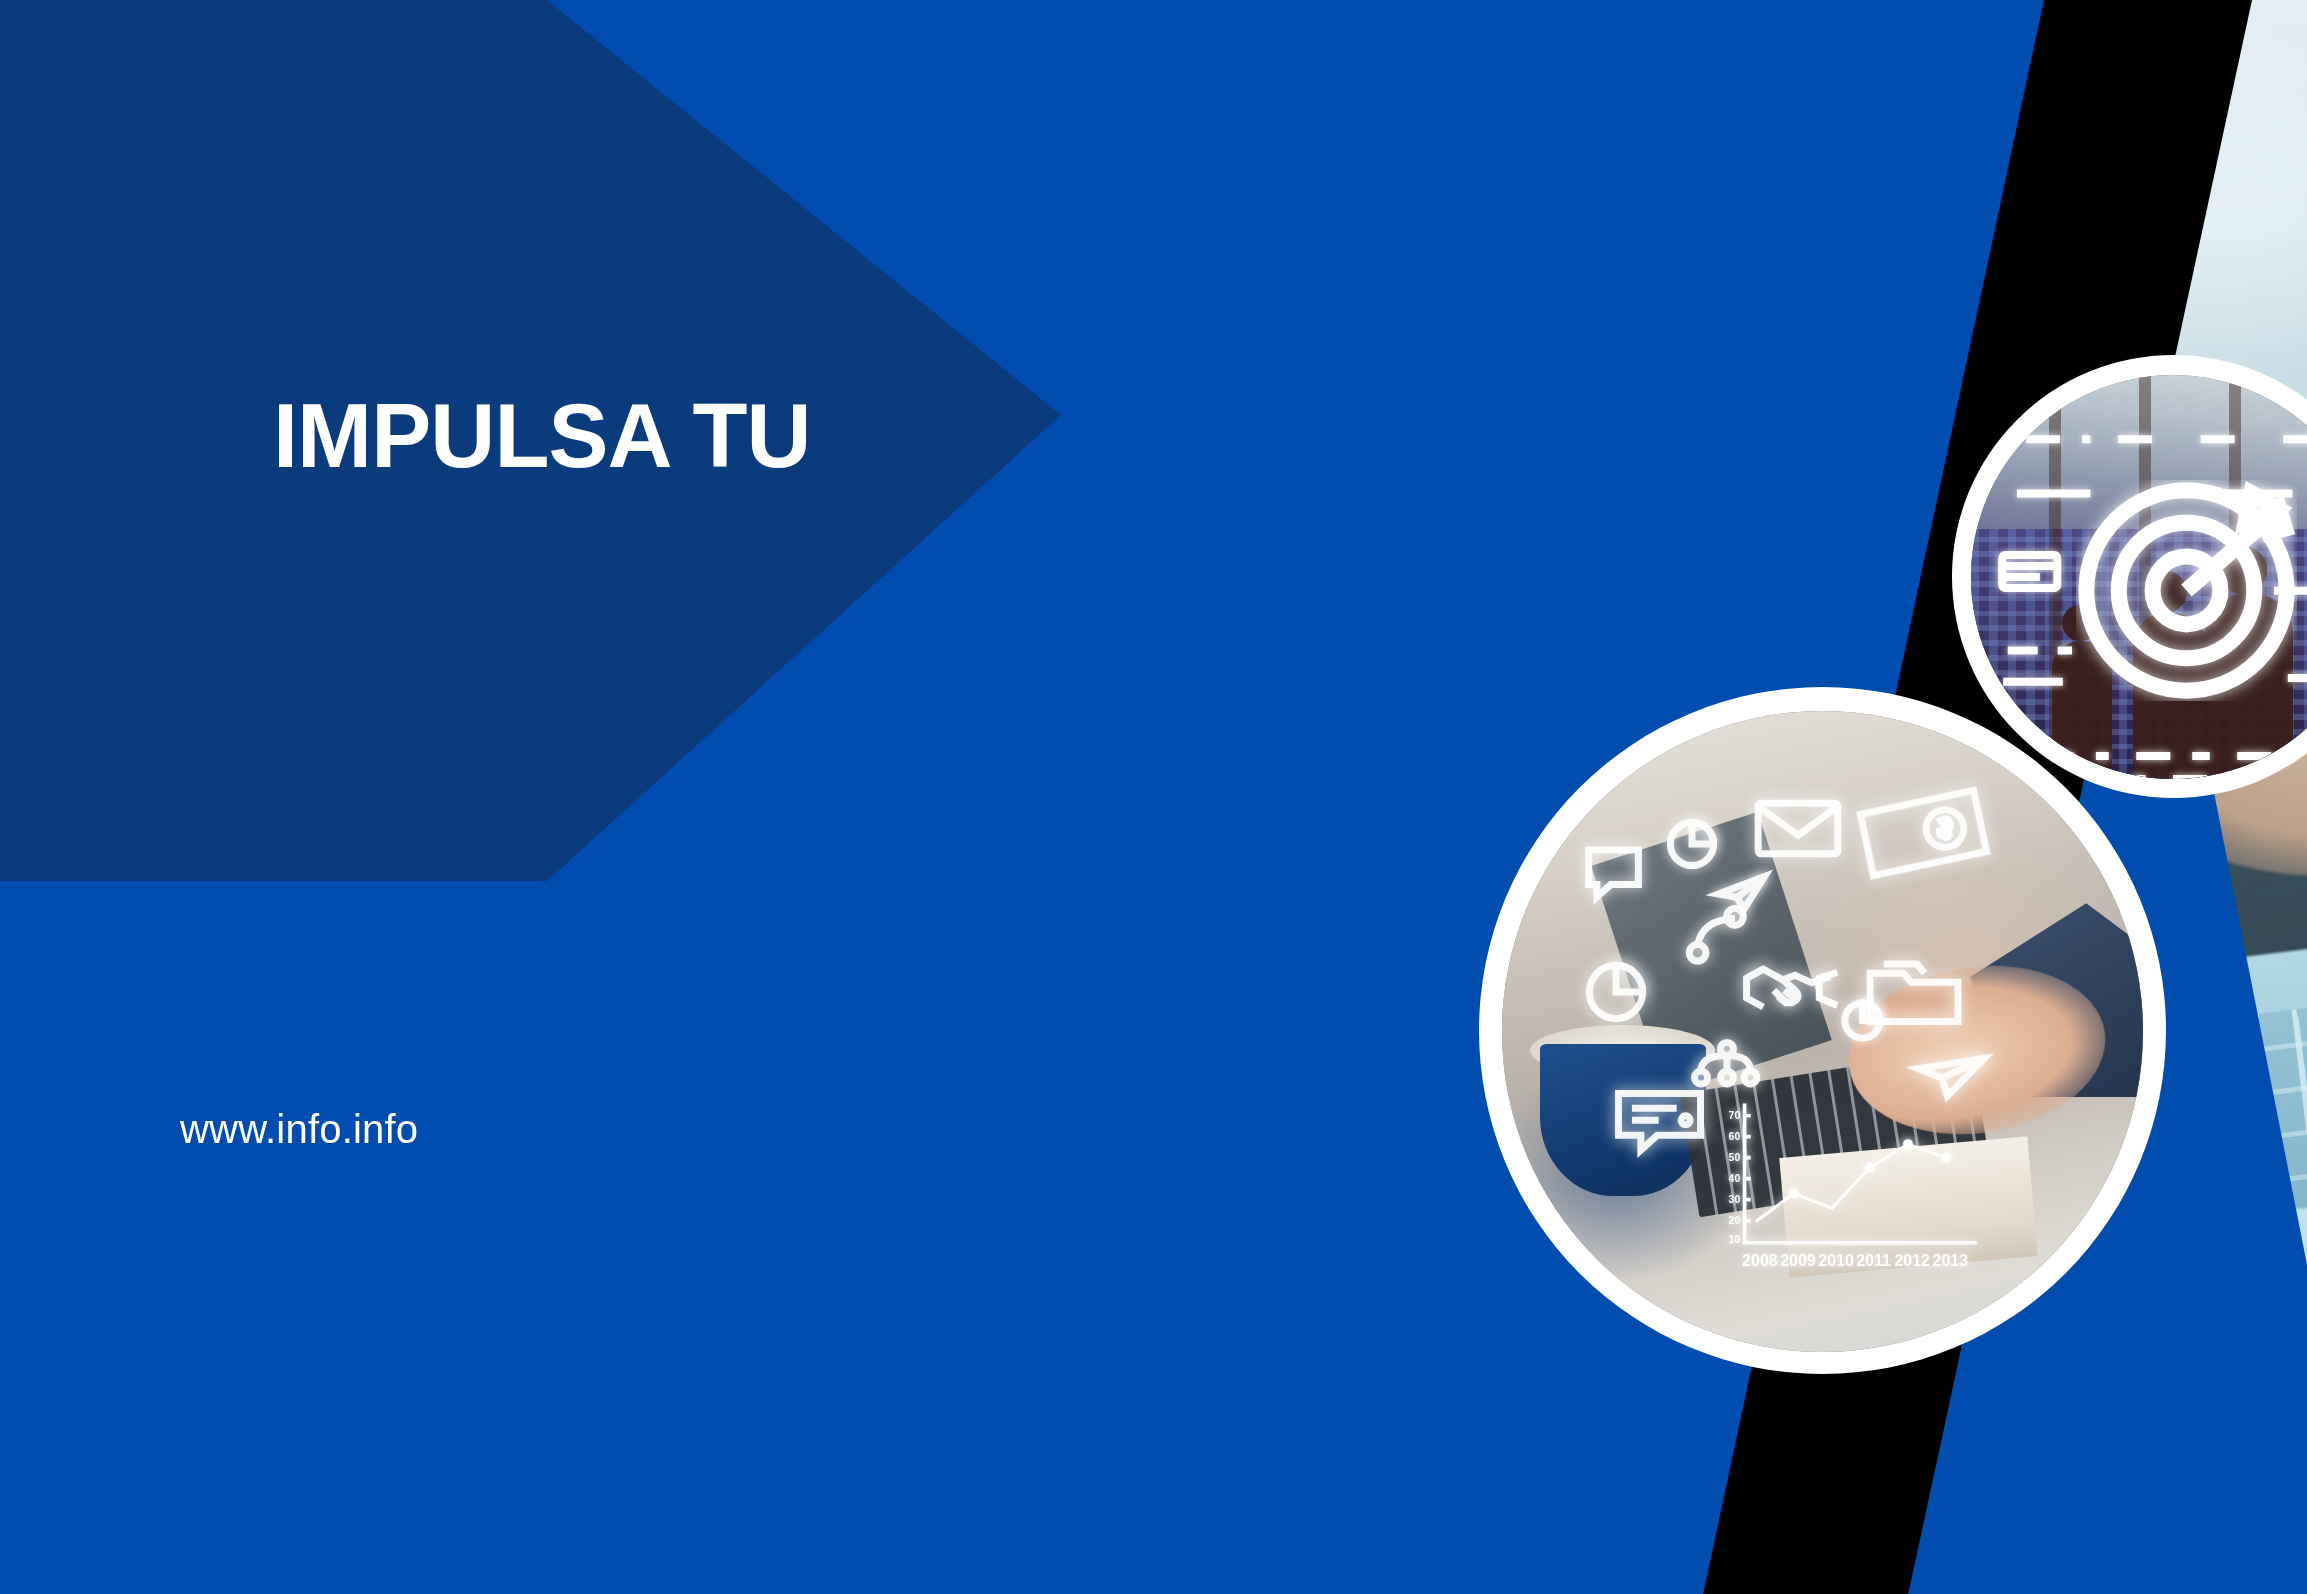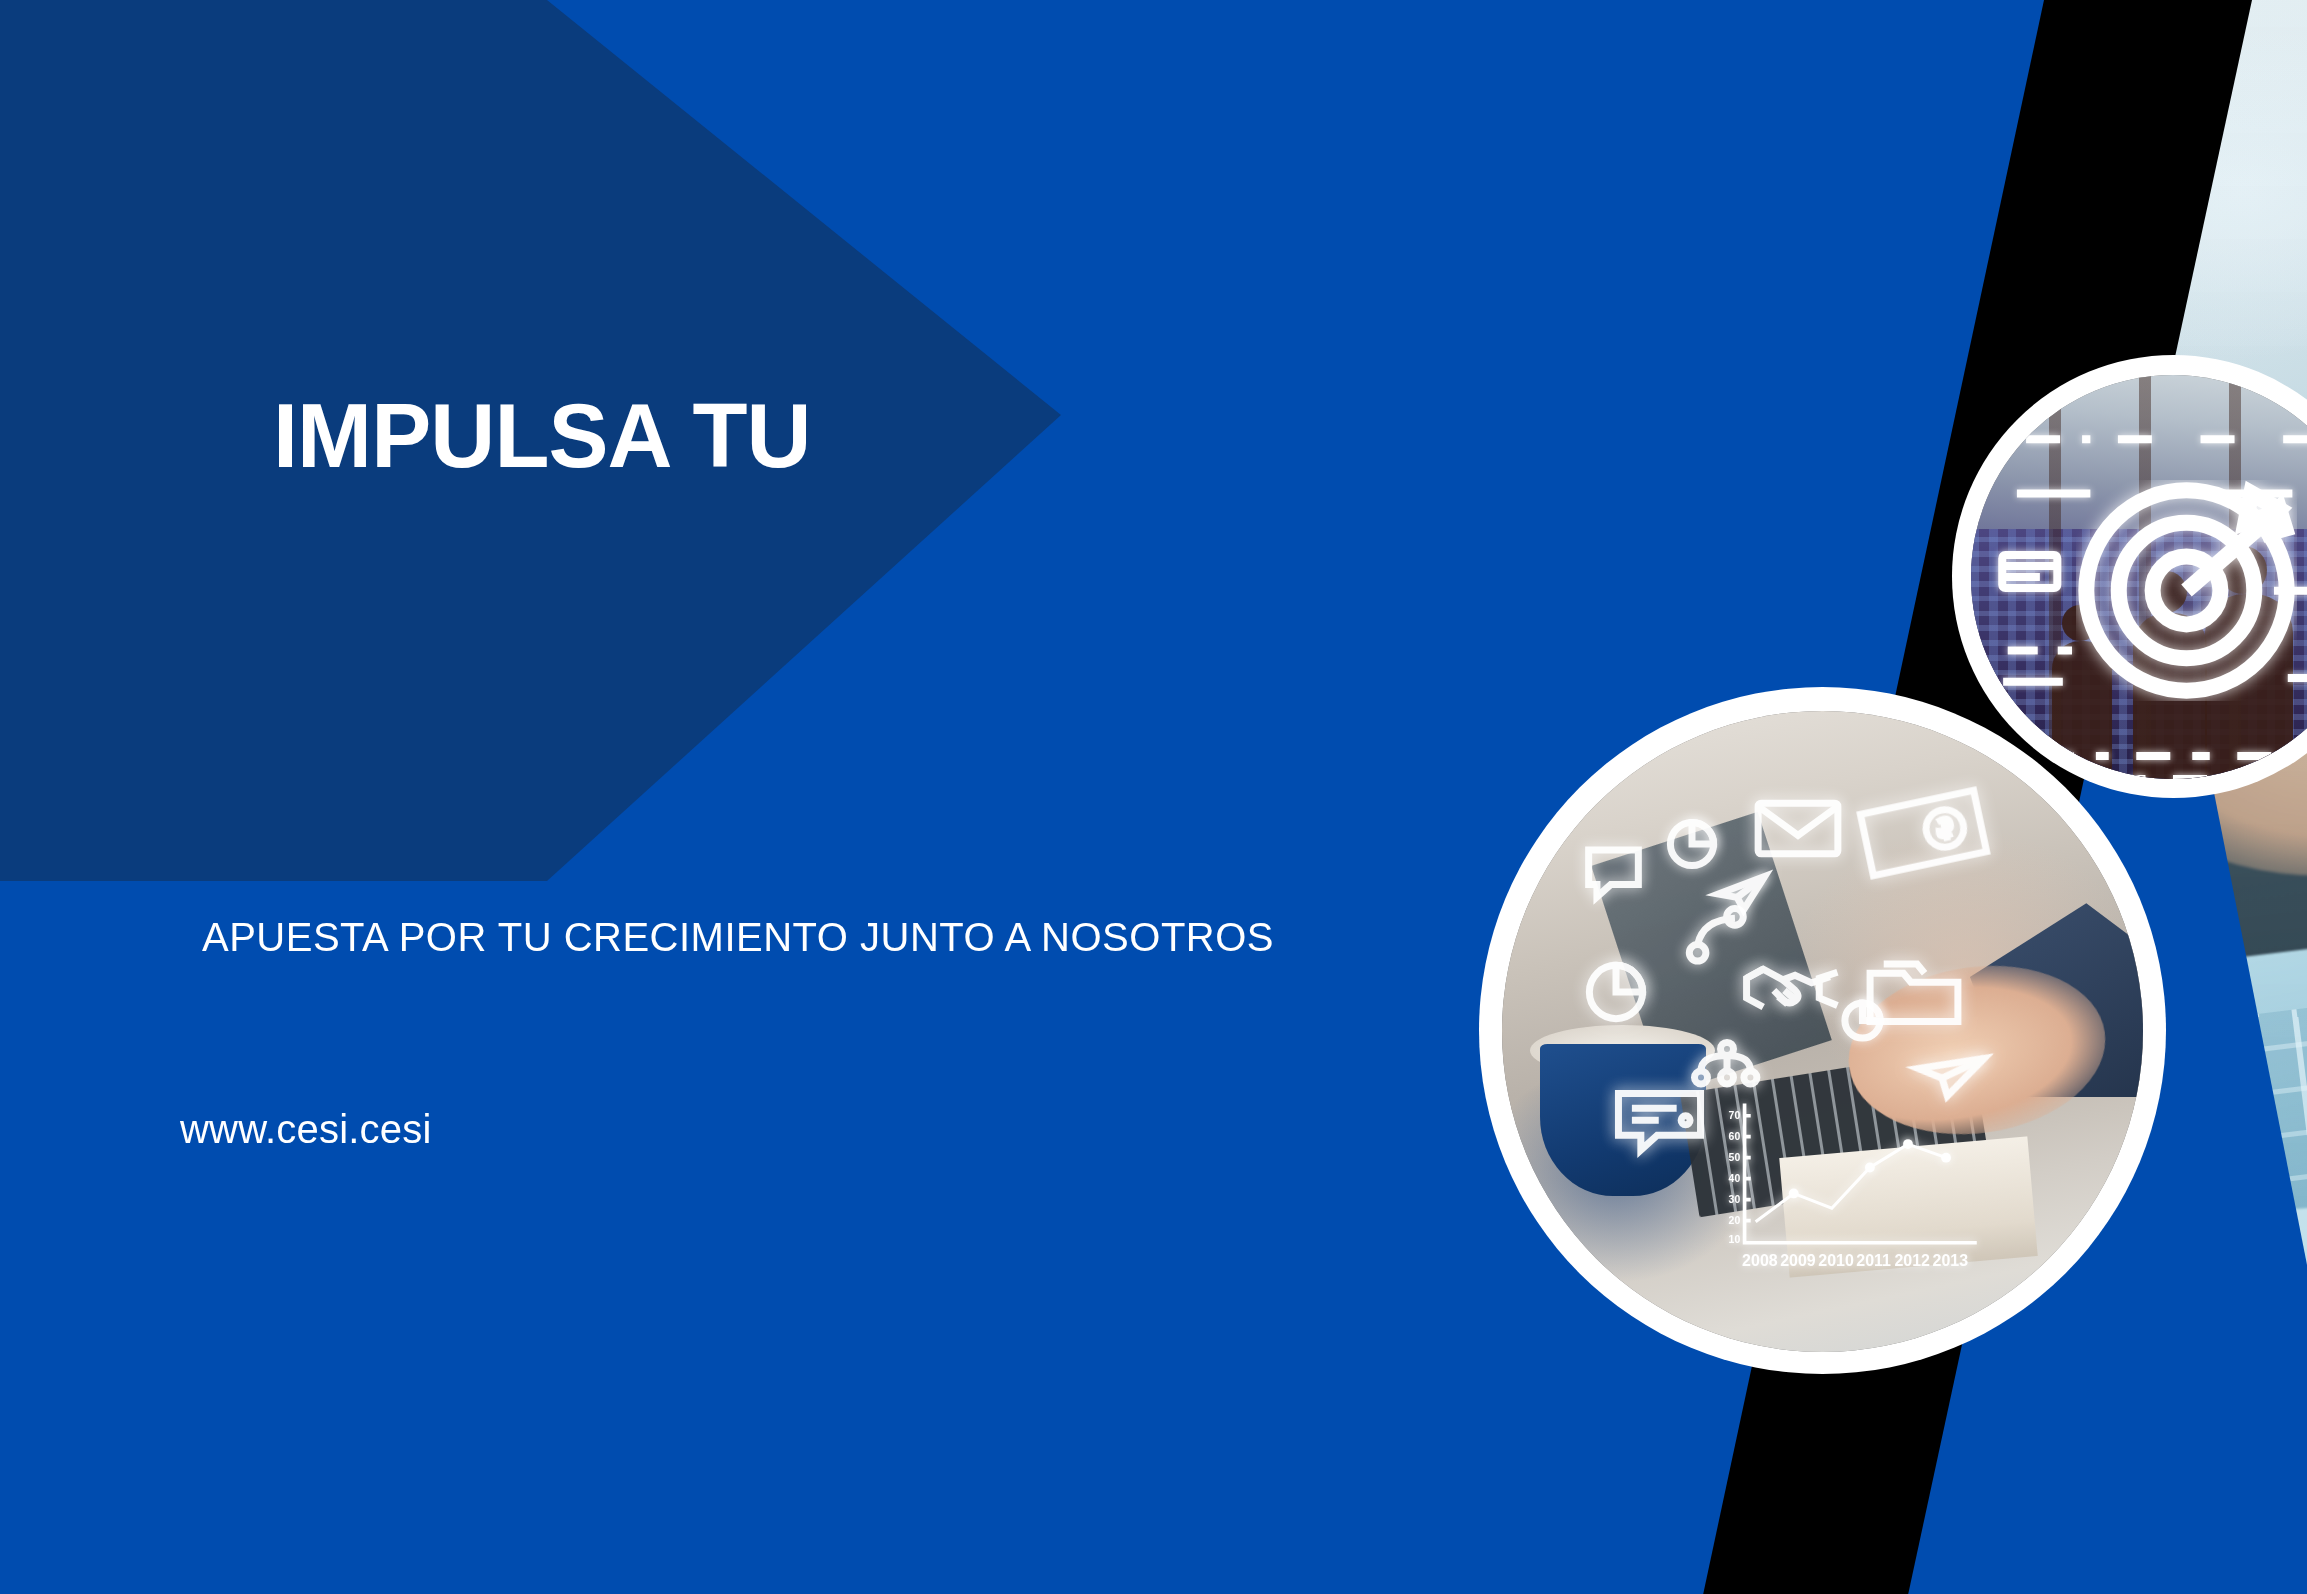--- a/index.html
+++ b/index.html
@@ -387,18 +387,17 @@
         <text class="bc-txt" x="284" y="276">2012</text>
         <text class="bc-txt" x="346" y="276">2013</text>
       </svg>
     </div>
   </div>
 
   <div class="headline">
     <div>IMPULSA TU</div>
   </div>
 
-  <div class="subtitle">APUESTA POR TU CRECIMIENTO JUNTO A NOSOTROS</div>
-
-  <div class="weburl">www.cesi.cesi</div>
+
+  <div class="weburl">www.info.info</div>
 
 </div>
 
 
 </body></html>

